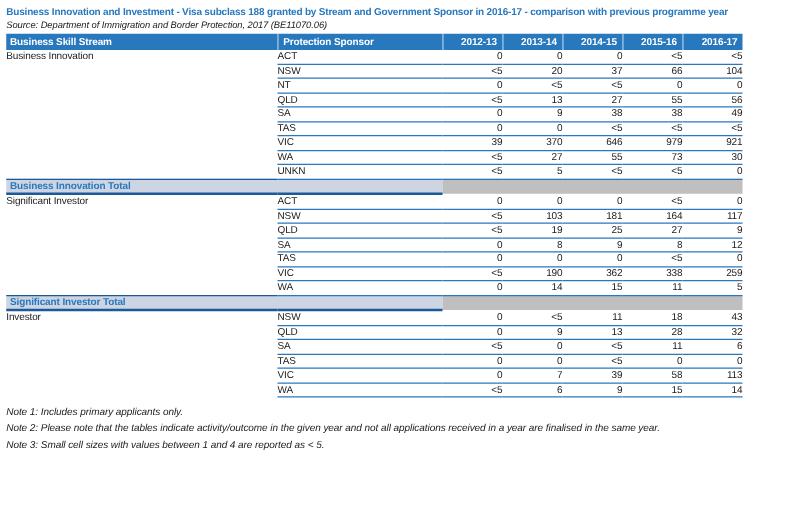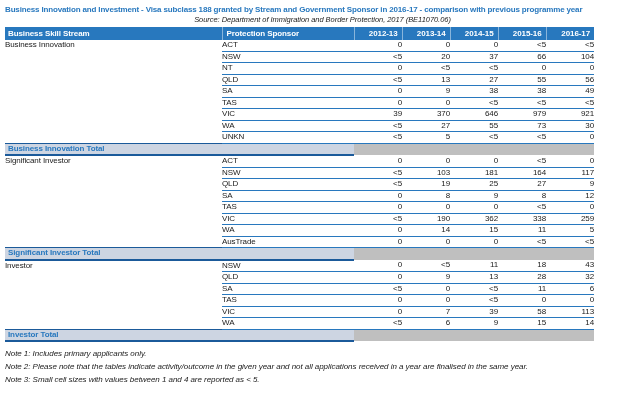--- a/index.html
+++ b/index.html
@@ -27,21 +27,20 @@
     letter-spacing:-0.15px;
     white-space:nowrap;
   }
   .source{
     font-style:italic;
     font-size:7.5px;
     line-height:10px;
     color:#222222;
     margin-bottom:2px;
     letter-spacing:-0.05px;
-    text-align:center;
   }
   table.grid{
     border-collapse:collapse;
     table-layout:fixed;
     width:589px;
   }
   table.grid th{
     background:var(--blue);
     color:#ffffff;
     font-size:8px;
@@ -263,29 +262,20 @@
         </tr>
         <tr>
           <td class="stream"></td>
           <td class="sponsor">WA</td>
           <td class="val">0</td>
           <td class="val">14</td>
           <td class="val">15</td>
           <td class="val">11</td>
           <td class="val">5</td>
         </tr>
-        <tr>
-          <td class="stream"></td>
-          <td class="sponsor">AusTrade</td>
-          <td class="val">0</td>
-          <td class="val">0</td>
-          <td class="val">0</td>
-          <td class="val">&lt;5</td>
-          <td class="val">&lt;5</td>
-        </tr>
         <tr class="total">
           <td class="total-label" colspan="2">Significant Investor Total</td>
           <td class="total-grey" colspan="5"></td>
         </tr>
         <tr>
           <td class="stream">Investor</td>
           <td class="sponsor">NSW</td>
           <td class="val">0</td>
           <td class="val">&lt;5</td>
           <td class="val">11</td>
@@ -329,24 +319,20 @@
           <td class="val">113</td>
         </tr>
         <tr>
           <td class="stream"></td>
           <td class="sponsor">WA</td>
           <td class="val">&lt;5</td>
           <td class="val">6</td>
           <td class="val">9</td>
           <td class="val">15</td>
           <td class="val">14</td>
-        </tr>
-        <tr class="total">
-          <td class="total-label" colspan="2">Investor Total</td>
-          <td class="total-grey" colspan="5"></td>
         </tr>
       </tbody>
   </table>
 
   <div class="notes">
     <div class="note">Note 1: Includes primary applicants only.</div>
     <div class="note">Note 2: Please note that the tables indicate activity/outcome in the given year and not all applications received in a year are finalised in the same year.</div>
     <div class="note">Note 3: Small cell sizes with values between 1 and 4 are reported as &lt; 5.</div>
   </div>
 </div>

